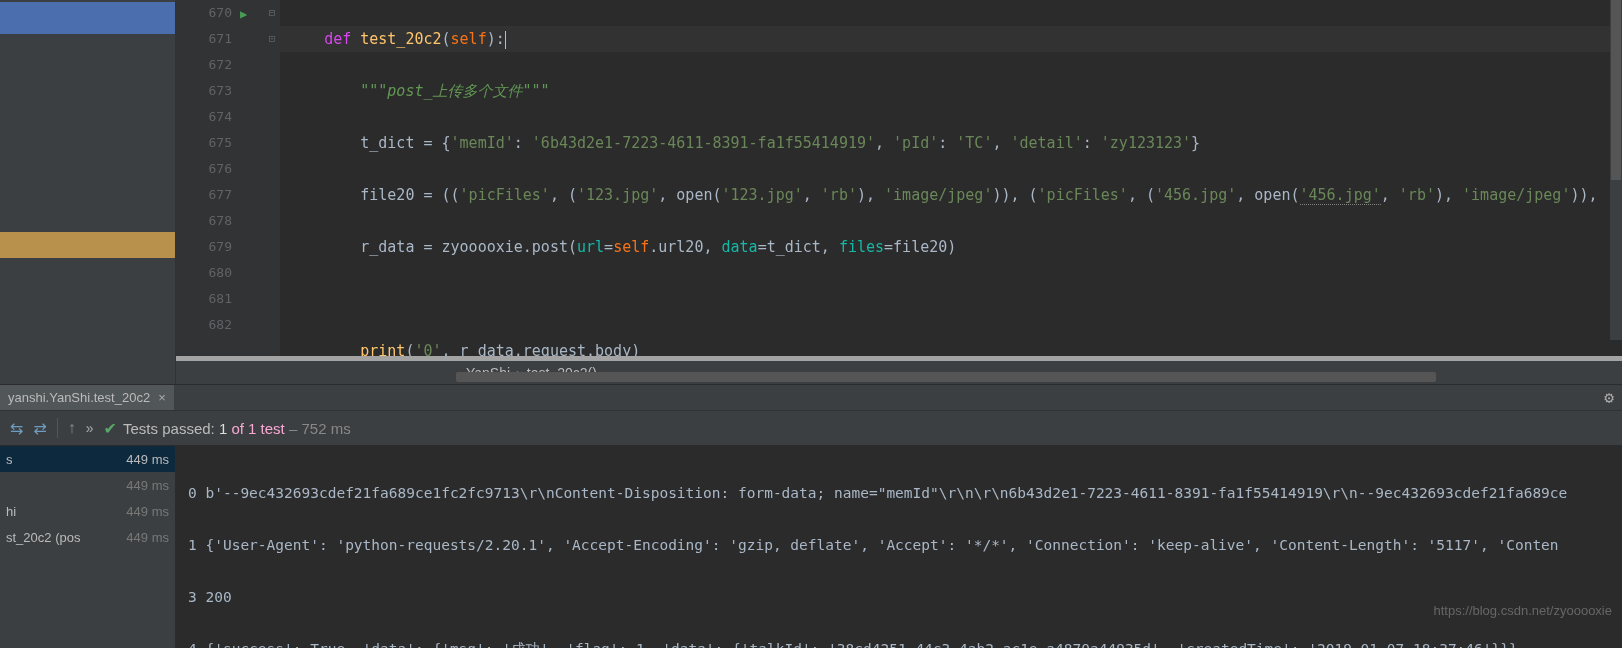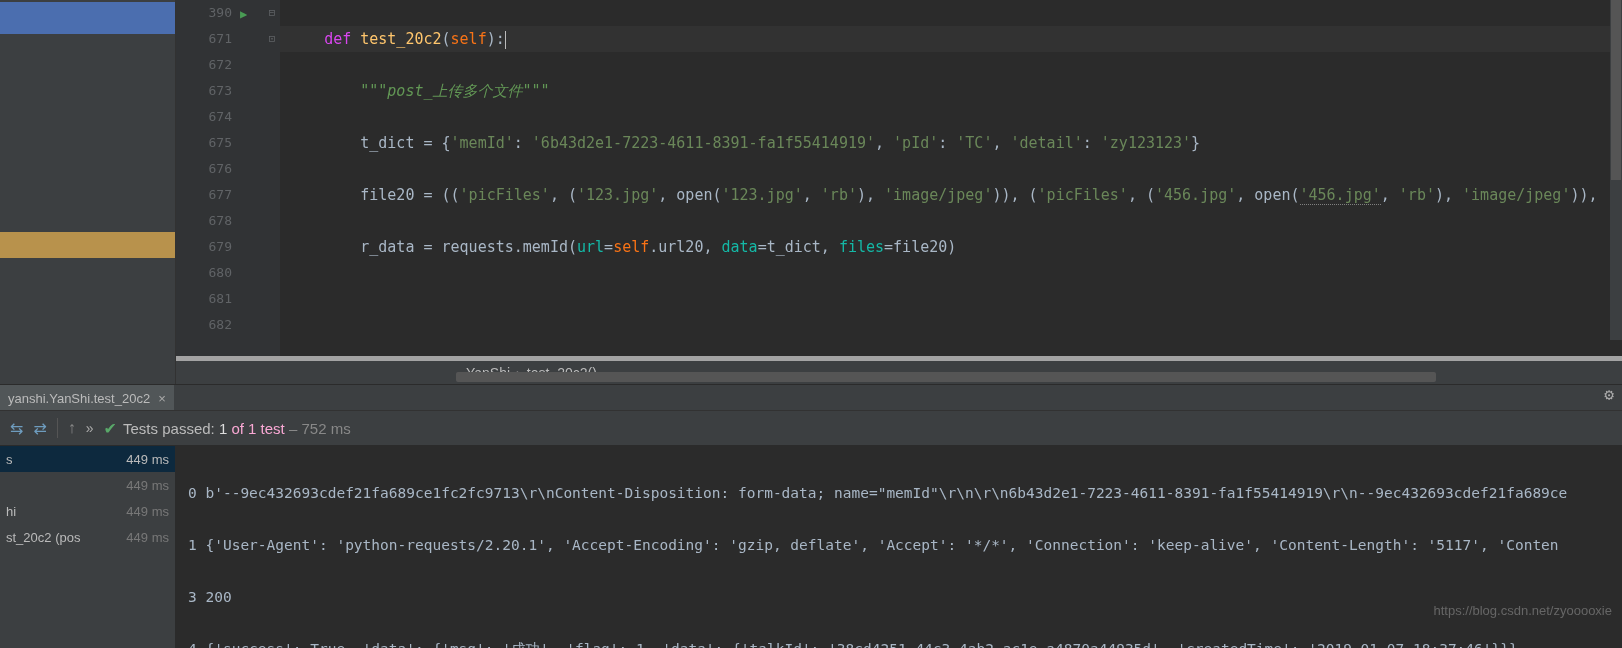--- a/index.html
+++ b/index.html
@@ -54,21 +54,21 @@
   .squiggle { border-bottom: 1px dotted #808080; }
   .scrollbar-track { position: absolute; bottom: 0; left: 280px; right: 10px; height: 12px; background: transparent; }
   .scrollbar-thumb { position: absolute; left: 0; width: 980px; height: 10px; background: #555; border-radius: 2px; }
   .breadcrumb {
     height: 28px; background: #3c3f41; border-top: 5px solid #a3a3a3;
     display: flex; align-items: center; padding-left: 290px; color: #bbb; font-size: 14px;
     font-family: "Segoe UI", sans-serif;
   }
   .breadcrumb .sep { color: #888; margin: 0 6px; }
   .bottom-panel { display: flex; flex-direction: column; background: #2b2b2b; height: 264px;}
-  .tab-bar { height: 26px; background: #3c3f41; display: flex; border-top: 1px solid #2b2b2b; }
+  .tab-bar { height: 26px; background: #3c3f41; display: flex; align-items: center; border-top: 1px solid #2b2b2b; }
   .tab {
     padding: 0 8px; height: 26px; display: flex; align-items: center;
     background: #515658; color: #bbb; font-size: 13px; font-family: "Segoe UI", sans-serif;
   }
   .tab .close { margin-left: 8px; color: #aaa; cursor: pointer; }
   .tab-spacer { flex: 1; }
   .gear-icon { margin-right: 8px; color: #aaa; font-size: 16px; cursor: pointer; }
   .toolbar {
     height: 36px; background: #3c3f41; display: flex; align-items: center;
     padding: 0 10px; gap: 10px; border-top: 1px solid #323232; border-bottom: 1px solid #2b2b2b;
@@ -105,21 +105,21 @@
     <div class="sidebar-highlight"></div>
     <div style="flex:1"></div>
     <div class="sidebar-row"></div>
     <div class="sidebar-row highlight"></div>
     <div class="sidebar-row"></div>
     <div style="height:100px"></div>
   </div>
   <div class="editor-area">
     <div class="code-area">
       <div class="gutter">
-        <div>390</div>
+        <div>670</div>
         <div>671</div>
         <div>672</div>
         <div>673</div>
         <div>674</div>
         <div>675</div>
         <div>676</div>
         <div>677</div>
         <div>678</div>
         <div>679</div>
         <div>680</div>
@@ -140,22 +140,23 @@
           <div></div>
           <div></div>
           <div></div>
           <div>⊡</div>
       </div>
       <div class="code-lines">
 <div class="code-line current">    <span class="kw">def </span><span class="fn">test_20c2</span><span>(</span><span class="self">self</span><span>):</span><span class="cursor"></span></div>
 <div class="code-line">        <span class="doc">"""post_上传多个文件"""</span></div>
 <div class="code-line">        <span>t_dict = {</span><span class="str">'memId'</span><span>: </span><span class="str">'6b43d2e1-7223-4611-8391-fa1f55414919'</span><span>, </span><span class="str">'pId'</span><span>: </span><span class="str">'TC'</span><span>, </span><span class="str">'detail'</span><span>: </span><span class="str">'zy123123'</span><span>}</span></div>
 <div class="code-line">        <span>file20 = ((</span><span class="str">'picFiles'</span><span>, (</span><span class="str">'123.jpg'</span><span>, open(</span><span class="str">'123.jpg'</span><span>, </span><span class="str">'rb'</span><span>), </span><span class="str">'image/jpeg'</span><span>)), (</span><span class="str">'picFiles'</span><span>, (</span><span class="str">'456.jpg'</span><span>, open(</span><span class="str squiggle">'456.jpg'</span><span>, </span><span class="str">'rb'</span><span>), </span><span class="str">'image/jpeg'</span><span>)), </span></div>
-<div class="code-line">        <span>r_data = requests.memId(</span><span class="param">url</span><span>=</span><span class="self">self</span><span>.url20, </span><span class="param">data</span><span>=t_dict, </span><span class="param">files</span><span>=file20)</span></div>
+<div class="code-line">        <span>r_data = zyooooxie.post(</span><span class="param">url</span><span>=</span><span class="self">self</span><span>.url20, </span><span class="param">data</span><span>=t_dict, </span><span class="param">files</span><span>=file20)</span></div>
 <div class="code-line"></div>
+<div class="code-line">        <span class="fn">print</span><span>(</span><span class="str">'0'</span><span>, r_data.request.body)</span></div>
 
 
 
 
 
 
       </div>
     </div>
     <div class="scrollbar-track">
         <div class="scrollbar-thumb"></div>

